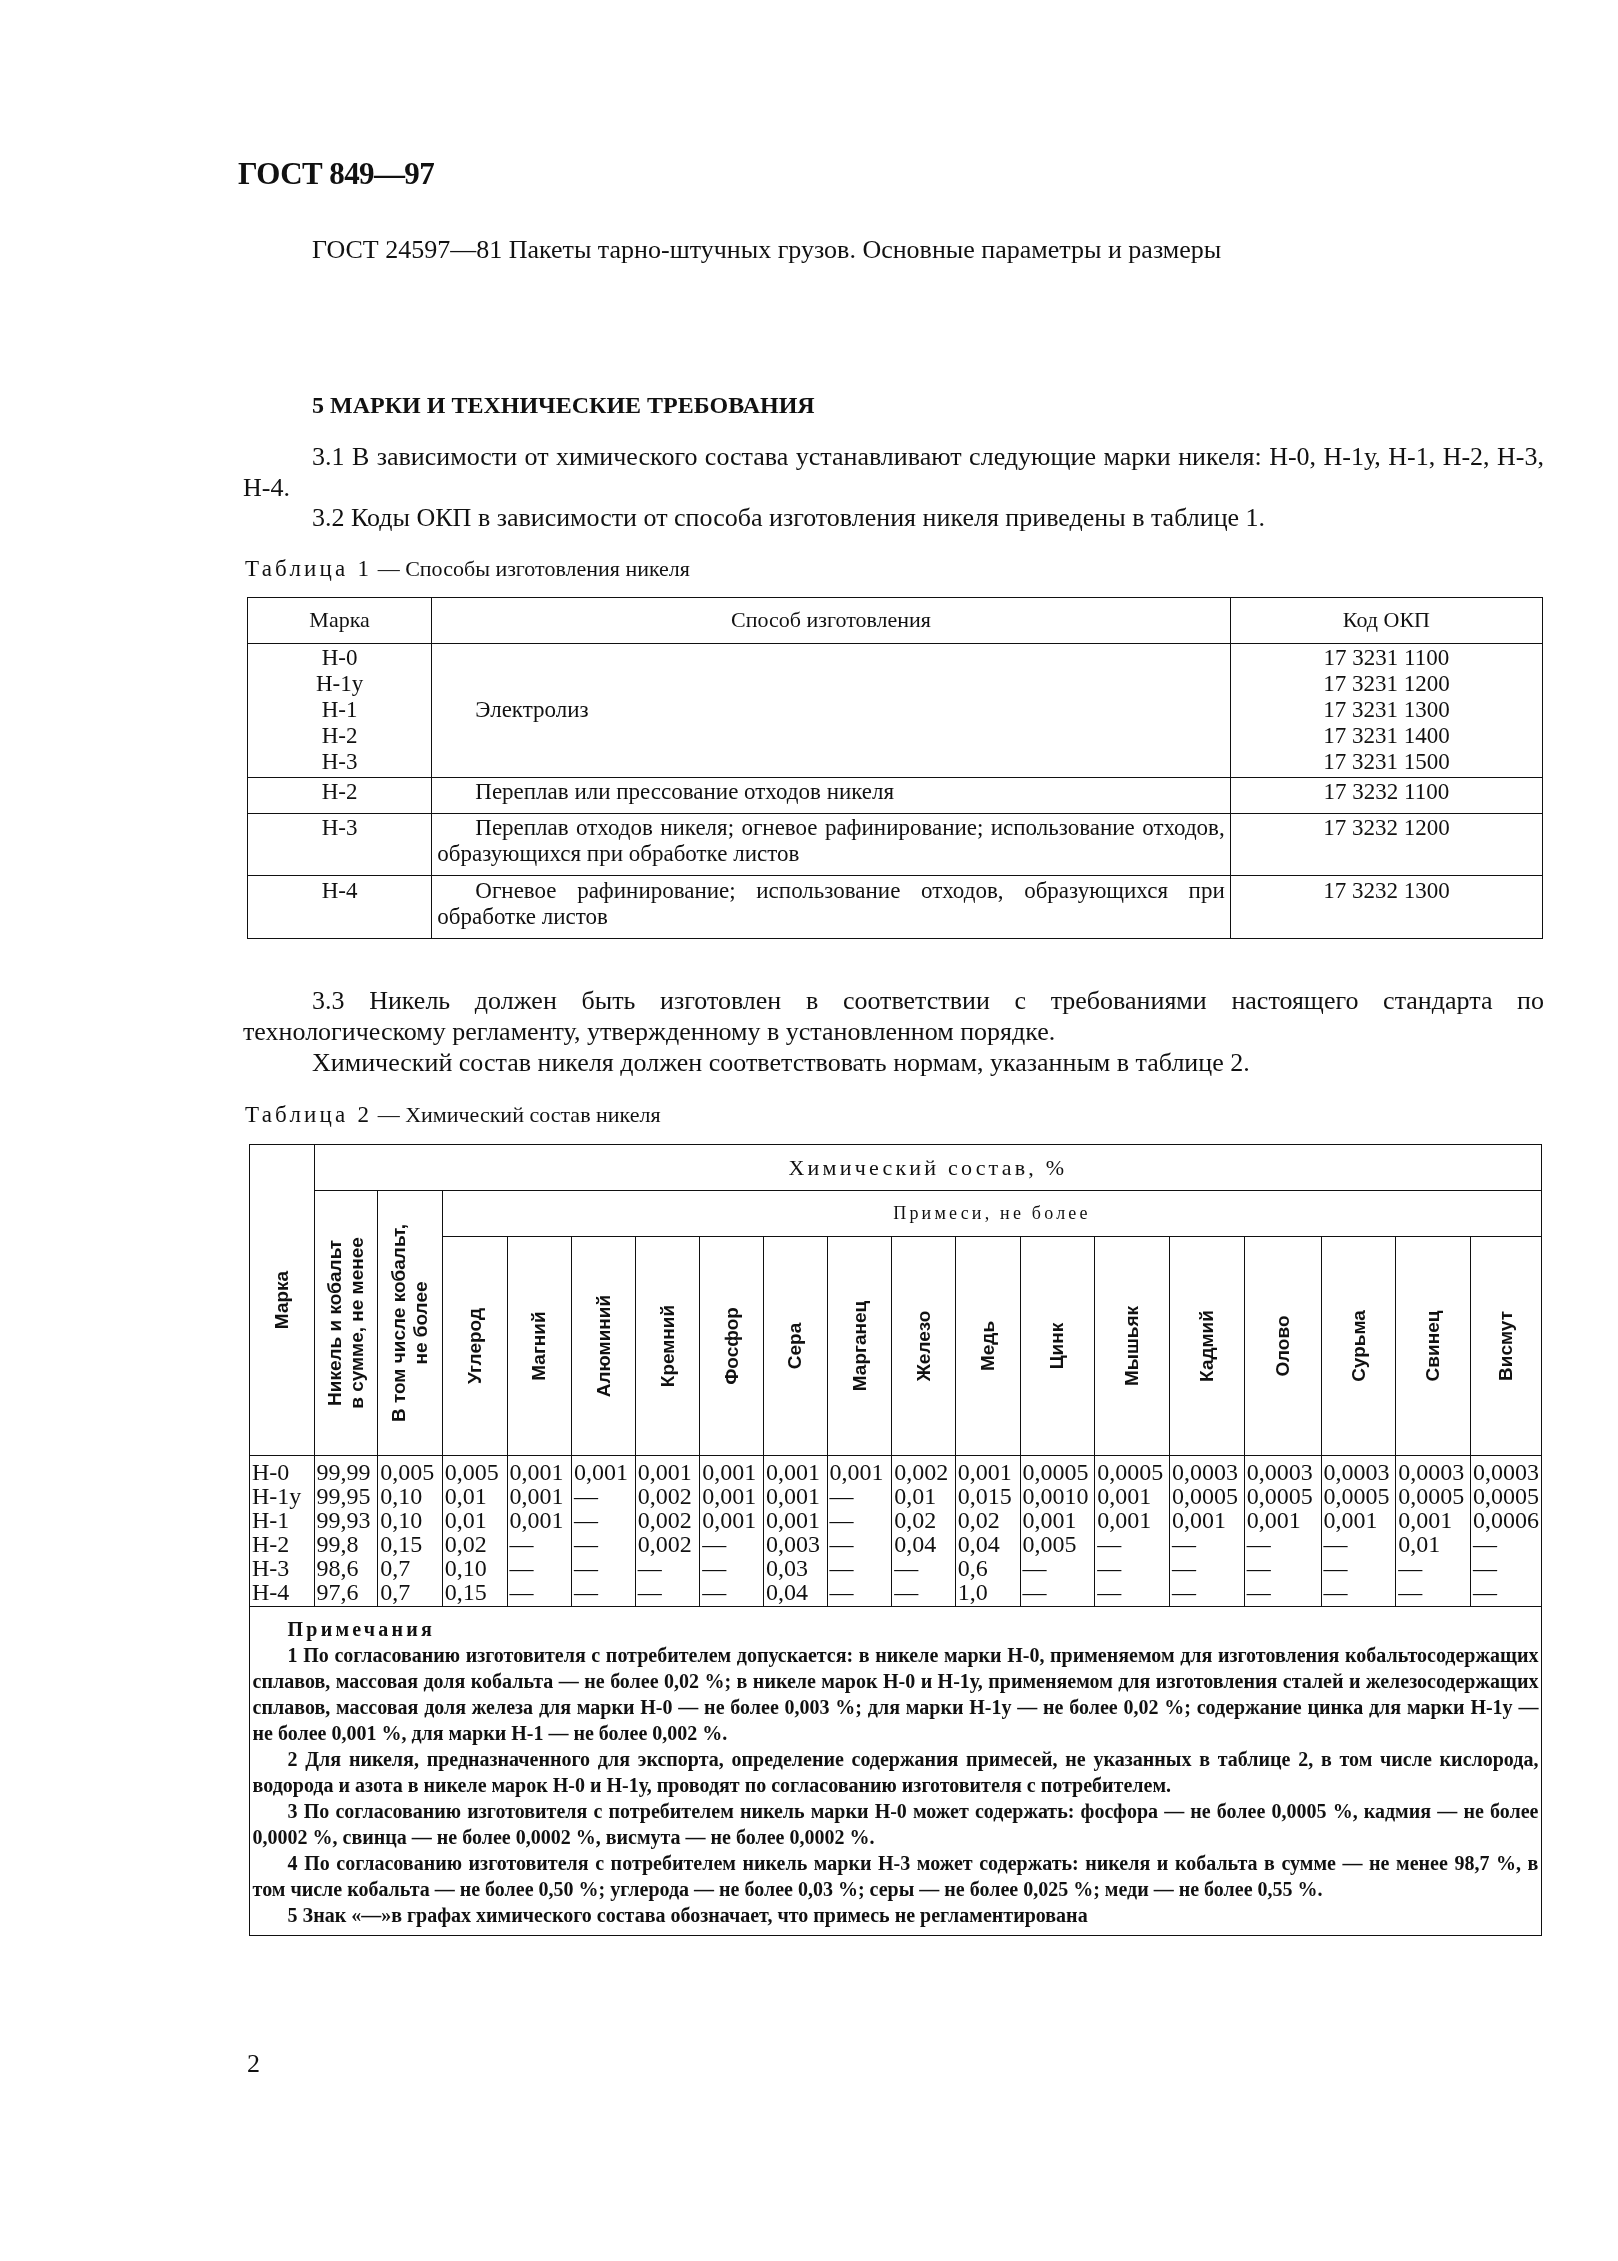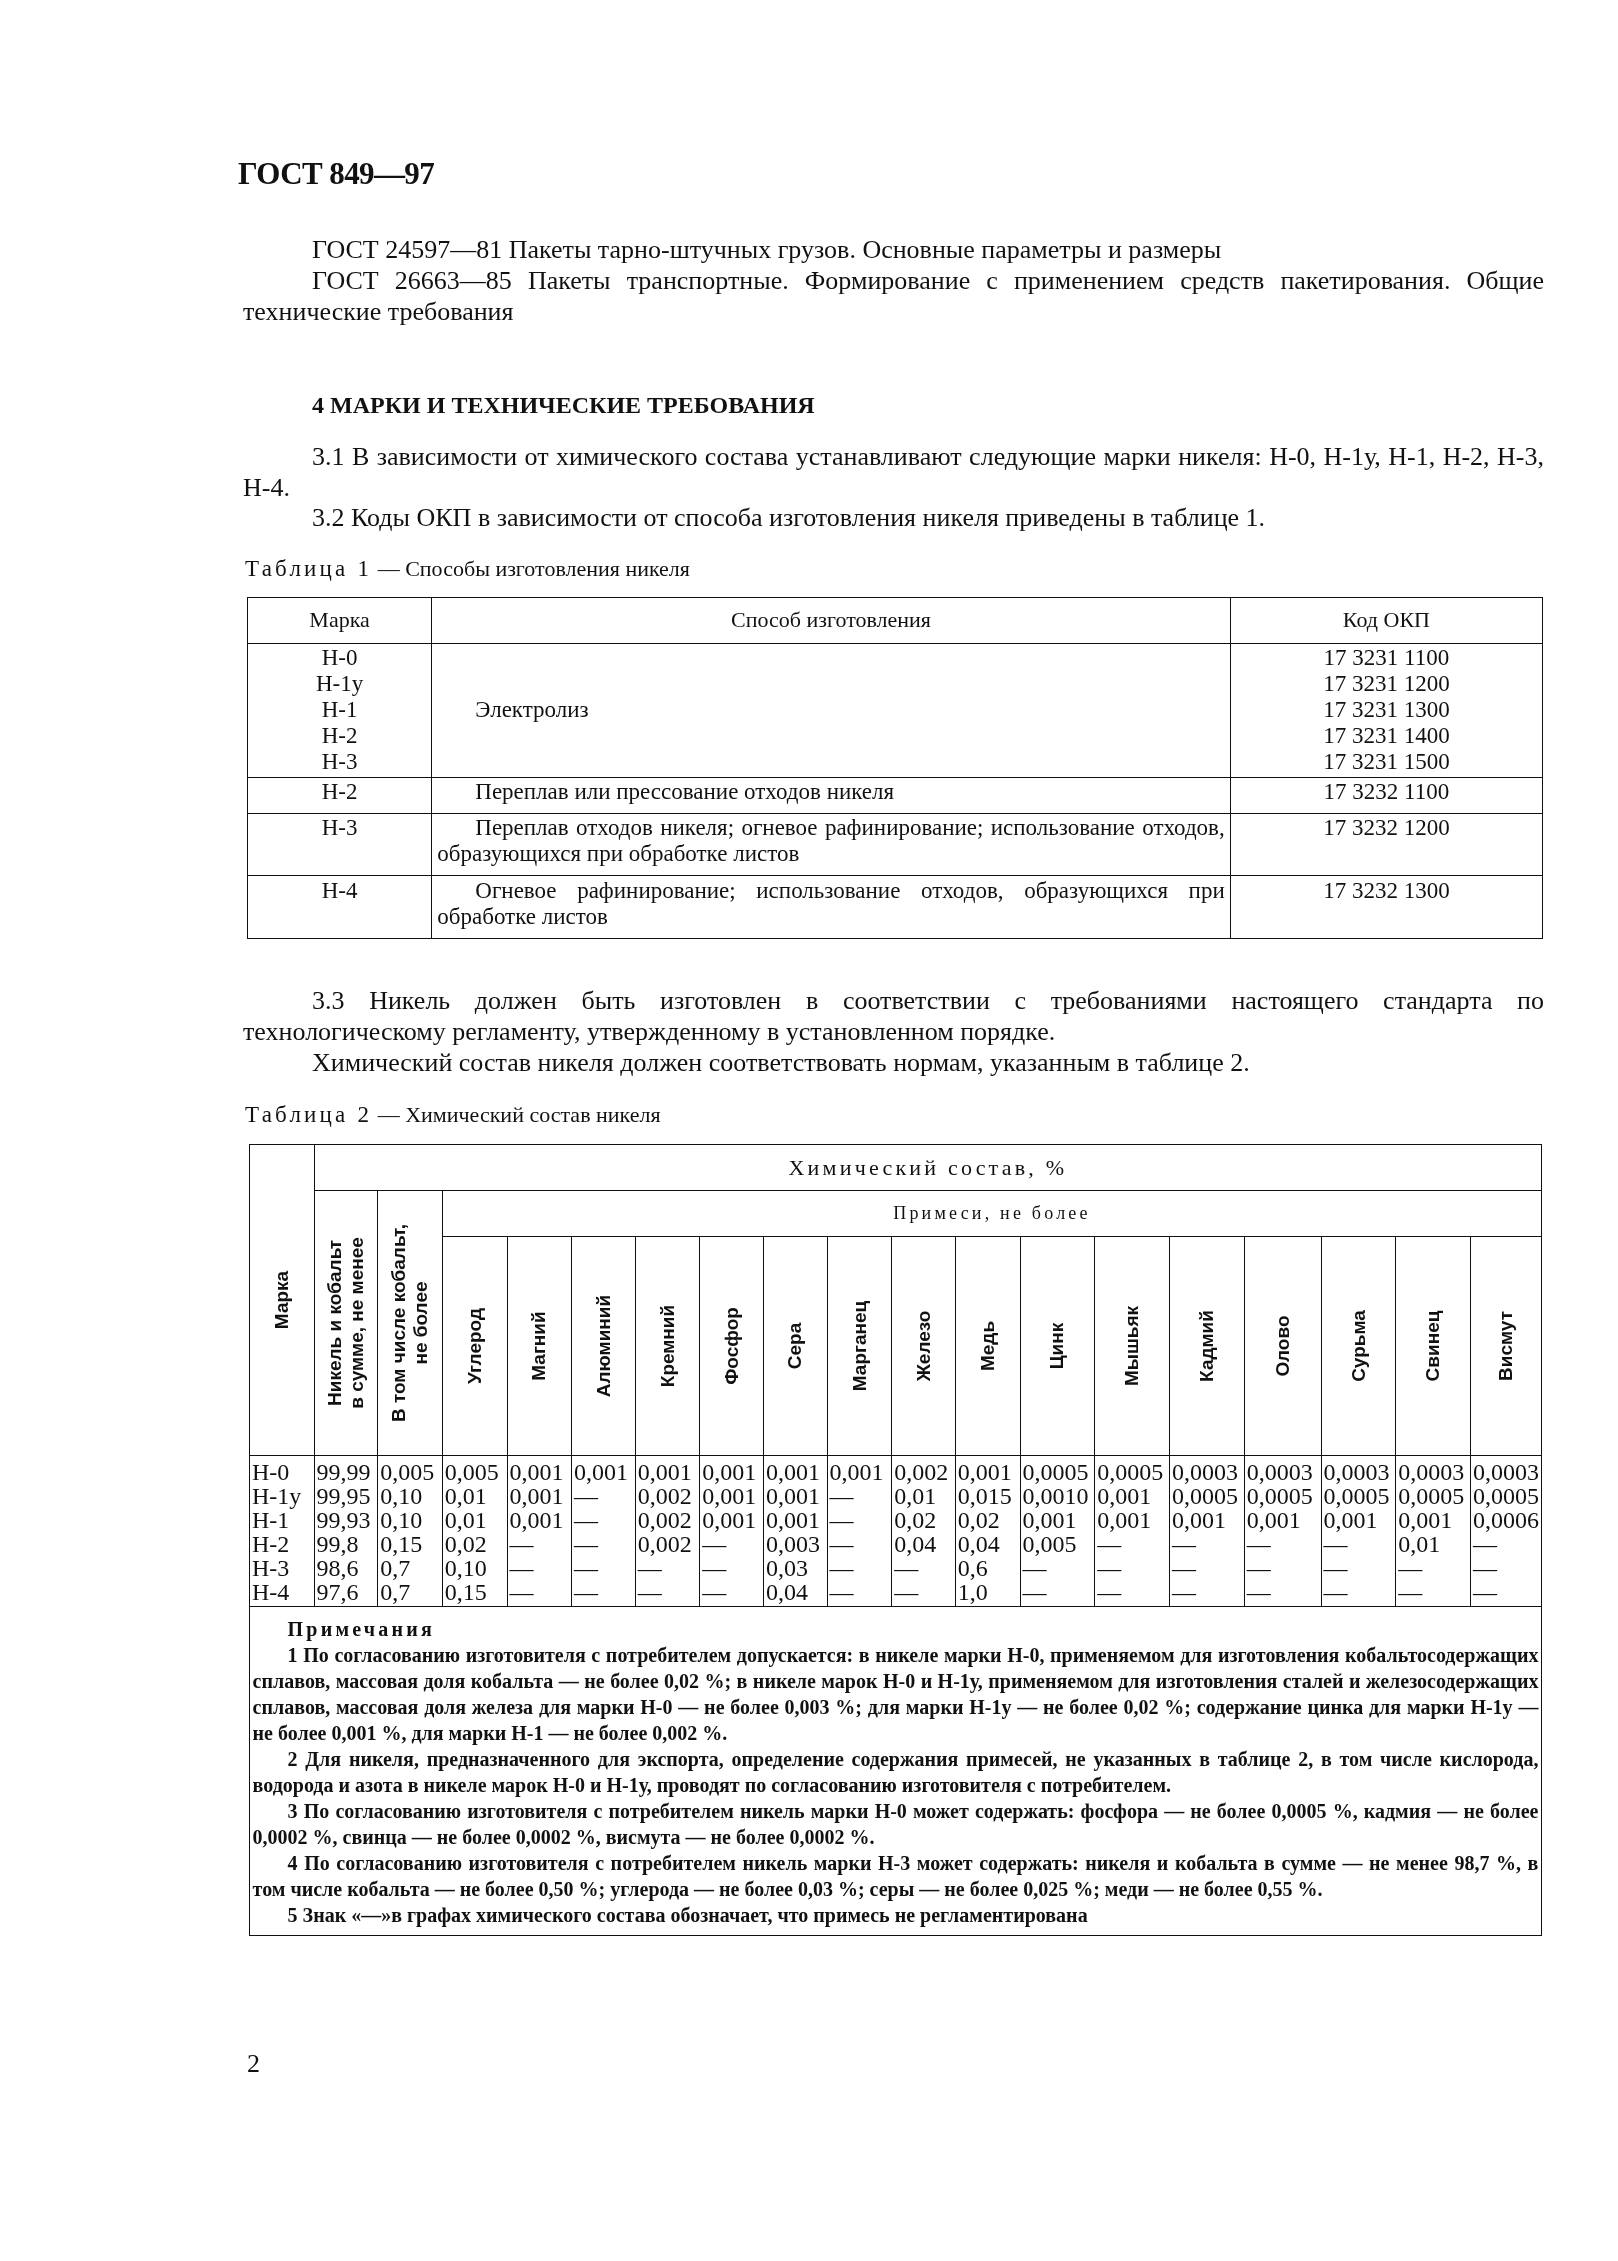--- a/index.html
+++ b/index.html
@@ -39,24 +39,23 @@
   .t2 .notes .np { text-indent:35px; }
   .pg { left:247px; top:2049px; font-size:26px; }
 </style>
 </head>
 <body>
 
 <div class="abs hdr">ГОСТ 849—97</div>
 
 <div class="abs refs">
   <div class="line txt">ГОСТ 24597—81  Пакеты тарно-штучных грузов. Основные параметры и размеры</div>
-  <div class="line wrap">ГОСТ 26663—85  Пакеты транспортные. Формирование с применением средств пакетирования. Общие технические требования</div>
 </div>
 
-<div class="abs sec">4 МАРКИ И ТЕХНИЧЕСКИЕ ТРЕБОВАНИЯ</div>
+<div class="abs sec">5 МАРКИ И ТЕХНИЧЕСКИЕ ТРЕБОВАНИЯ</div>
 
 <div class="abs p" style="top:441px;">3.1 В зависимости от химического состава устанавливают следующие марки никеля: Н-0, Н-1у, Н-1, Н-2, Н-3, Н-4.</div>
 <div class="abs p" style="top:502px;">3.2 Коды ОКП в зависимости от способа изготовления никеля приведены в таблице 1.</div>
 
 <div class="abs cap" style="top:556px;">
   <span class="sp">Таблица 1</span><span class="t"> — Способы изготовления никеля</span>
 </div>
 
 <table class="abs t1">
   <tbody>

